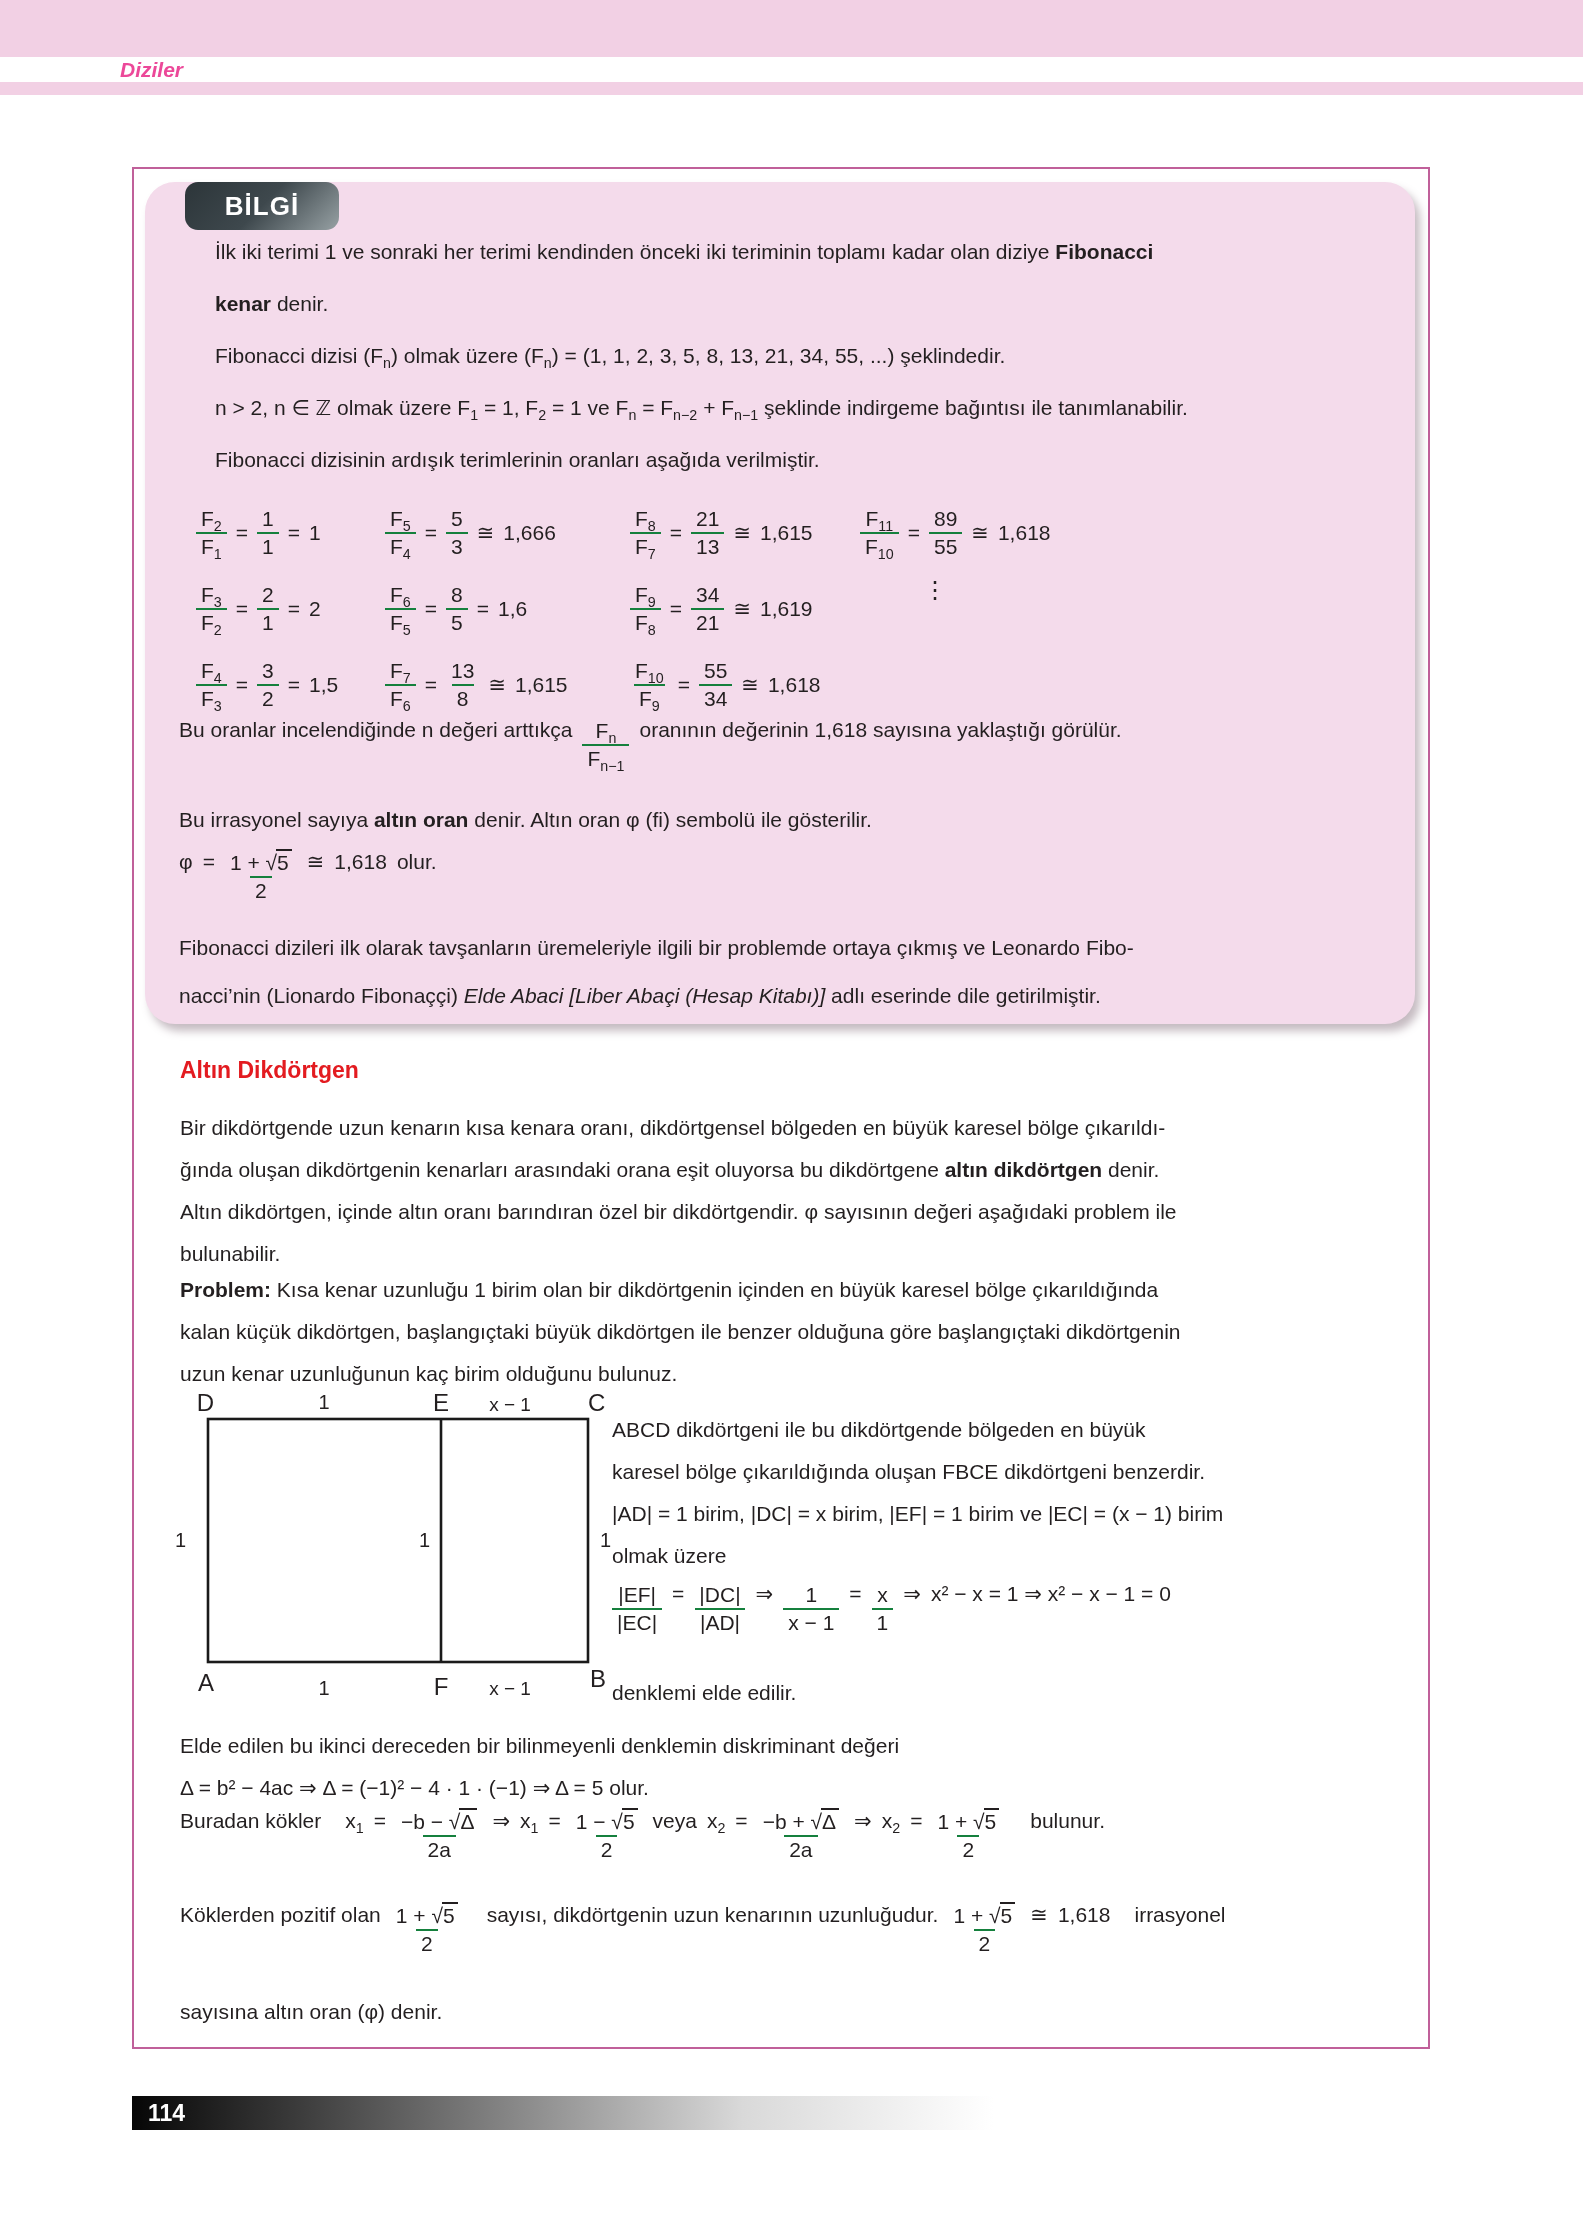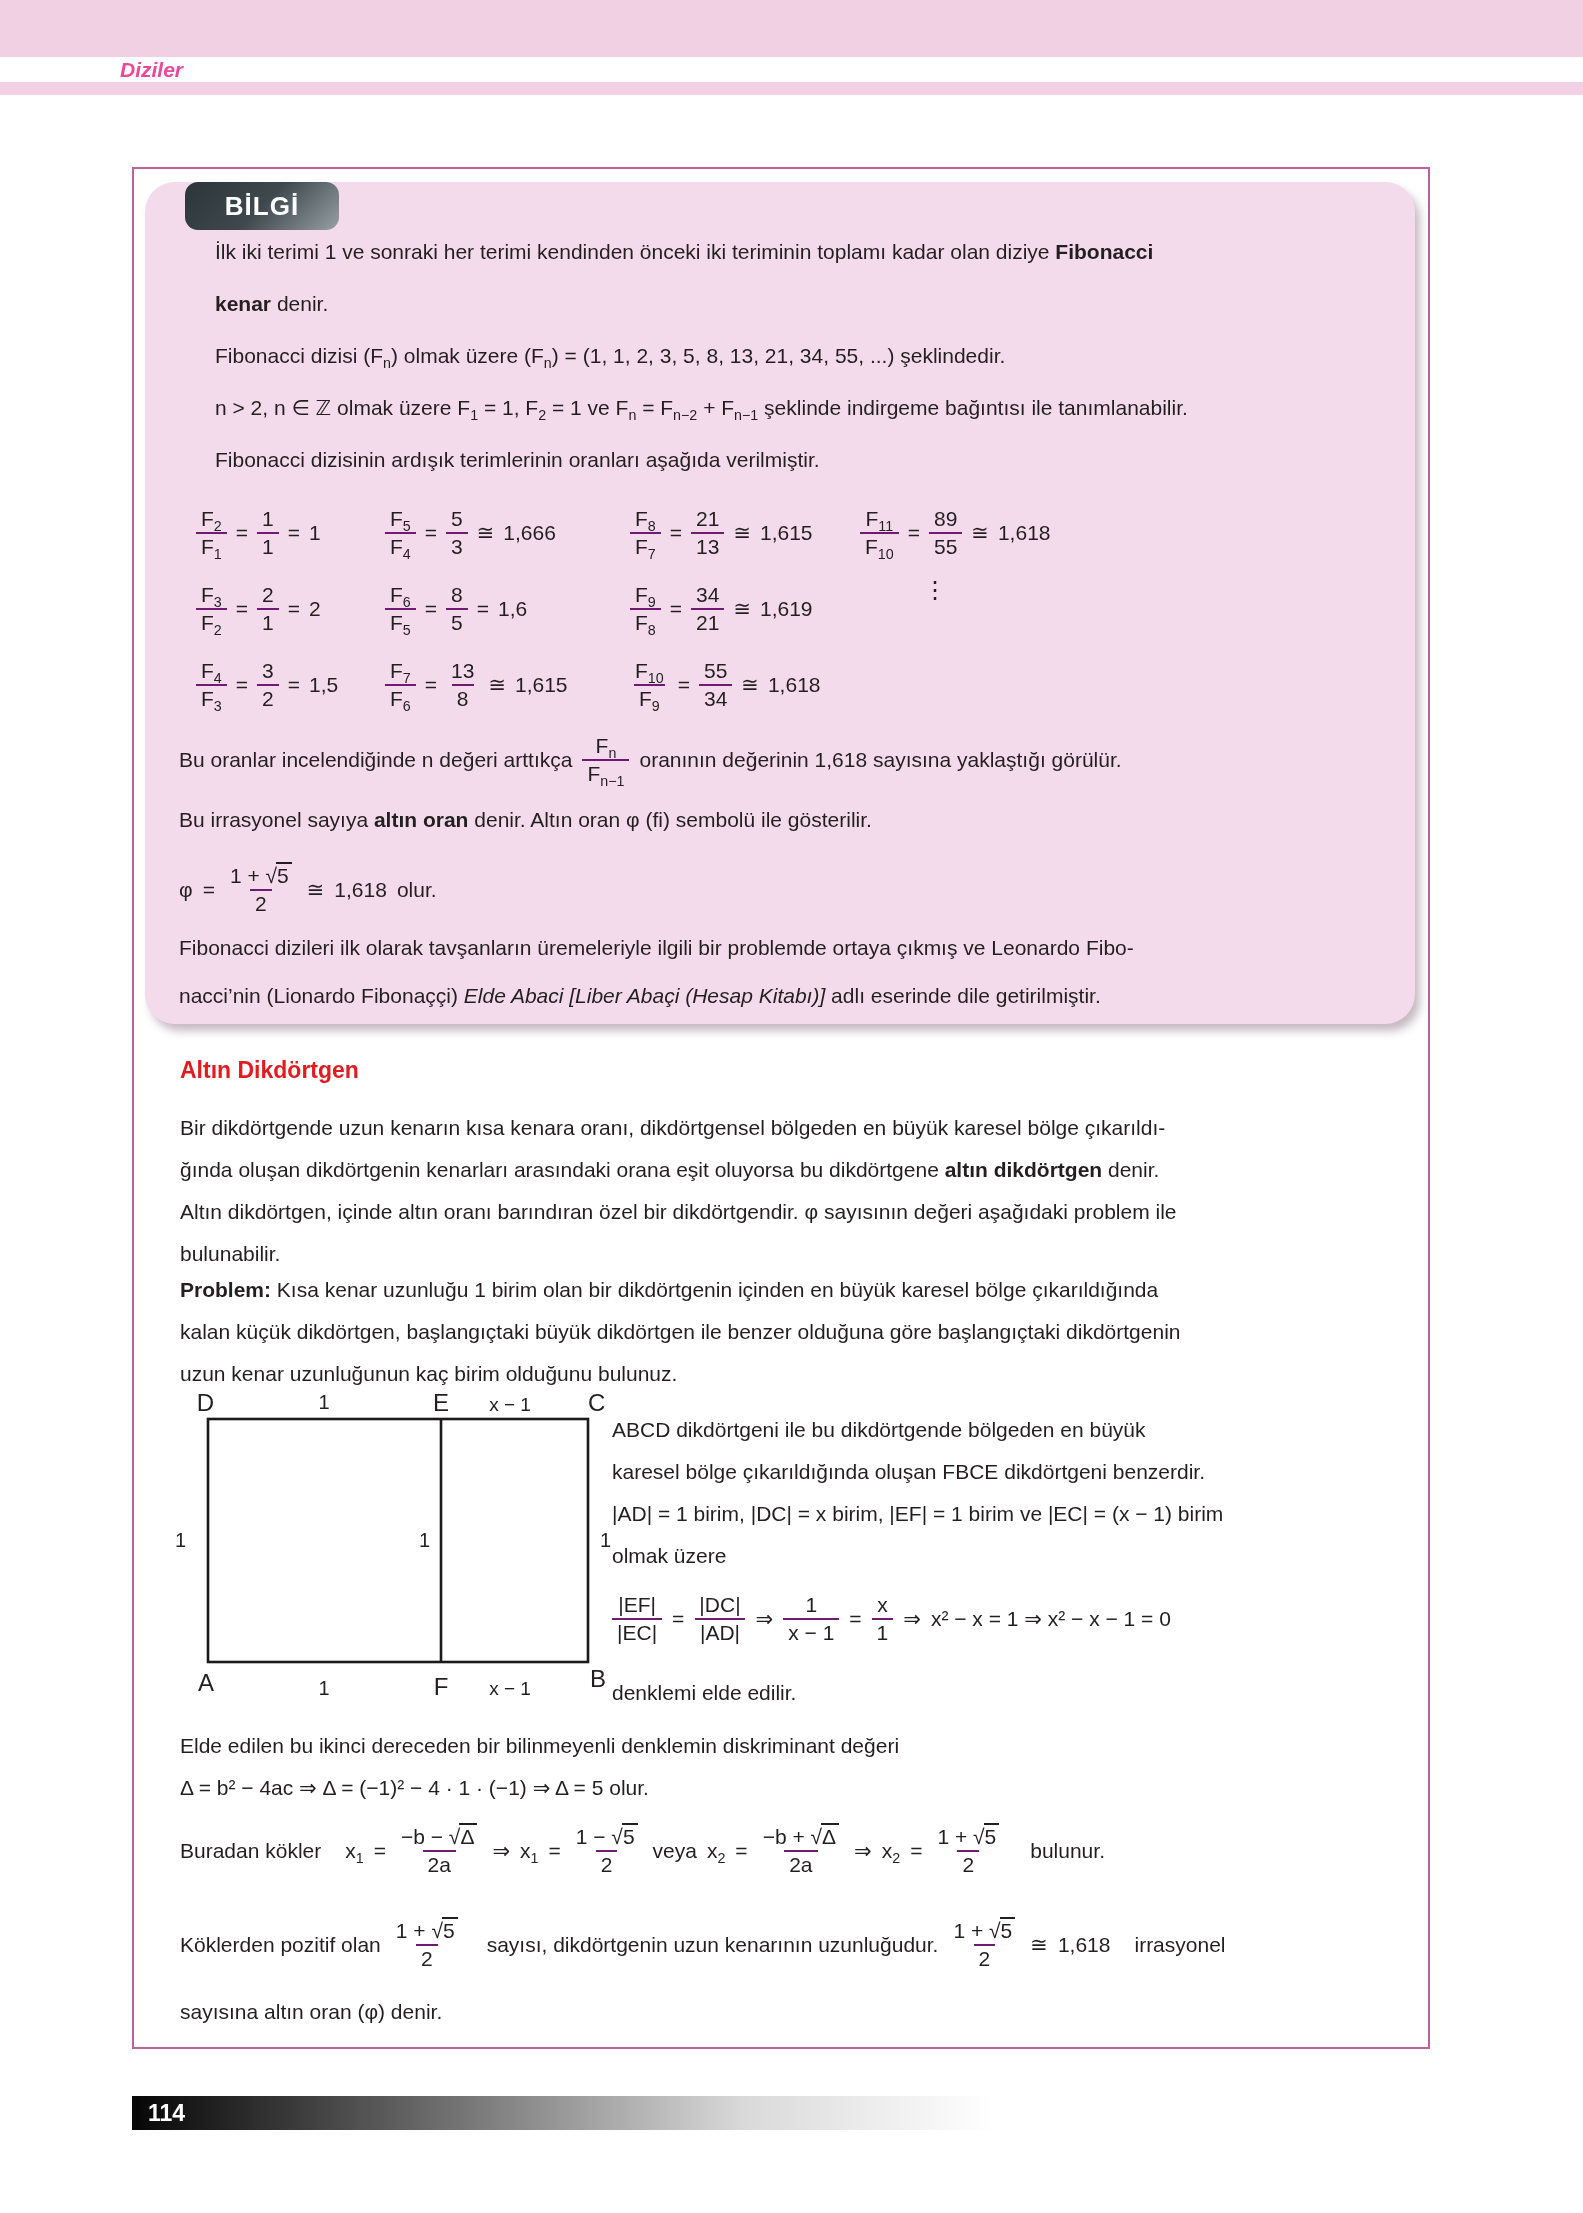--- a/index.html
+++ b/index.html
@@ -25,32 +25,32 @@
              display:flex;align-items:center;justify-content:center;}
   .btxt{position:absolute;left:34px;width:1200px;font-size:21px;}
   .bline{line-height:52px;white-space:nowrap;}
   .b-bold{font-weight:bold;}
   .b-italic{font-style:italic;}
 
   
   .fr{display:inline-flex;flex-direction:column;align-items:center;vertical-align:middle;
       text-align:center;line-height:1.25;}
   .fr .n,.fr .d{padding:0 5px;}
-  .fr .d{border-top:2px solid #701a75;}
+  .fr .d{border-top:2px solid #15803d;}
   sub{font-size:0.68em;line-height:0;}
   .sqrt{white-space:nowrap;}
   .sqrt .rs{margin-right:-1px;}
   .sqrt .rd{border-top:2px solid #231f20;padding:0 3px 0 1px;}
 
   
   .rcol{position:absolute;display:flex;flex-direction:column;gap:6px;}
   .rcell{display:flex;align-items:center;gap:9px;height:70px;font-size:21px;white-space:nowrap;}
   .vdots{text-align:center;font-size:24px;margin-top:2px;width:150px;letter-spacing:0;}
 
-  .eqrow{display:flex;align-items:center;gap:10px;font-size:21px;white-space:nowrap;}
+  .eqrow{display:flex;gap:10px;font-size:21px;white-space:nowrap;}
 
   
   .heading-red{position:absolute;font-size:23px;font-weight:bold;color:#e31b20;white-space:nowrap;}
   .para{position:absolute;font-size:21px;}
   .para .bline2{line-height:42px;white-space:nowrap;}
 
   svg text{font-family:"Liberation Sans","DejaVu Sans",sans-serif;fill:#231f20;}
 
   
   .footer-bar{position:absolute;left:132px;top:2096px;width:898px;height:34px;

